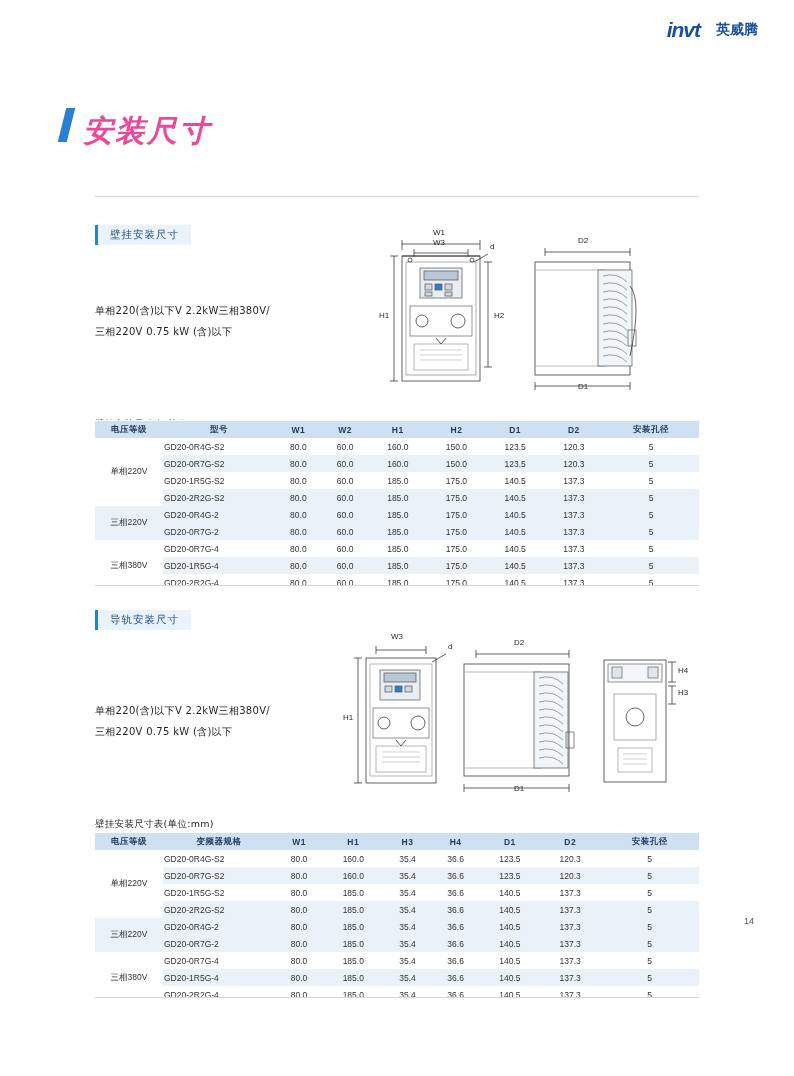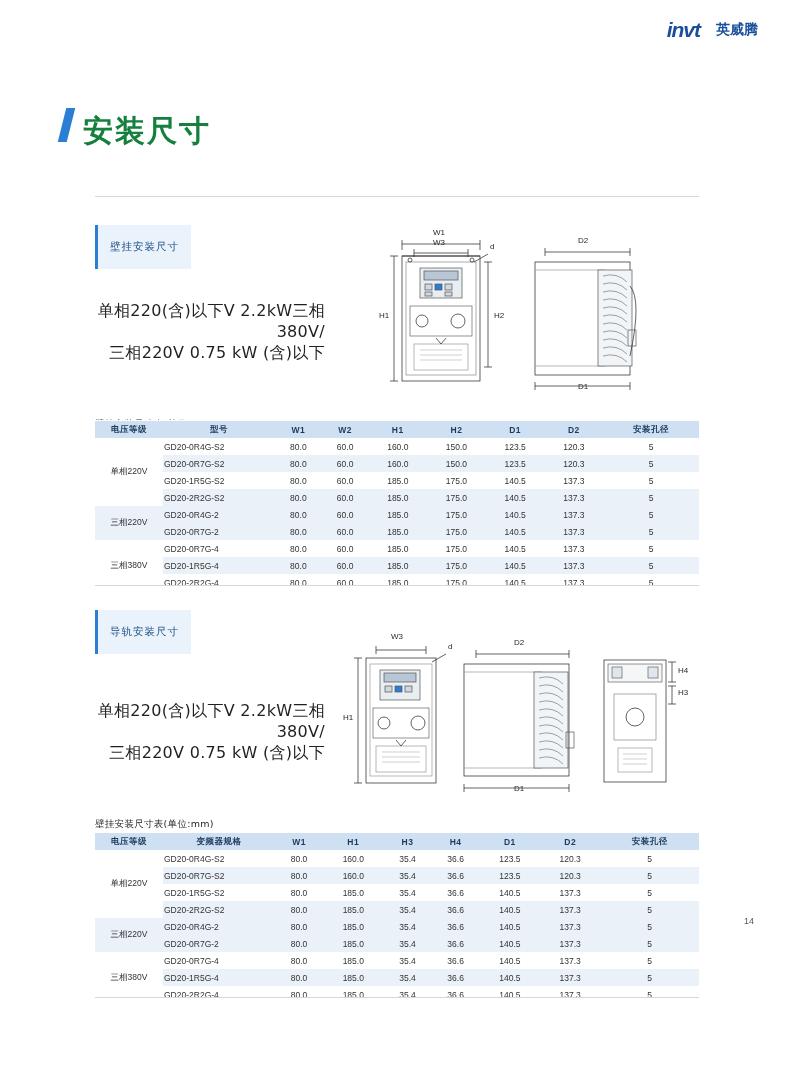--- a/index.html
+++ b/index.html
@@ -25,39 +25,39 @@
     margin-left:16px; letter-spacing:0px;
   }
 
   
   .heading { position:absolute; left:62px; top:108px; display:flex; align-items:flex-end; }
   .heading-bar {
     width:9px; height:34px; background:#2a7fd4;
     transform:skewX(-14deg); margin-right:12px; margin-bottom:4px;
   }
   .heading-text {
-    font-size:30px; font-weight:bold; color:#15803d;
-    letter-spacing:2px; line-height:1;
+    font-size:30px; font-weight:bold; color:#ec4899;
+    letter-spacing:2px; line-height:1;font-style:italic;
   }
 
   .rule {
     position:absolute; left:95px; top:196px; width:604px;
     border-top:1px solid #cfd8e3;
   }
 
   
   .tag {
-    position:absolute; height:20px; padding:12px 12px;
+    position:absolute; height:20px; padding:0 12px;
     background:#eaf3fb; border-left:3px solid #2a7fd4;
     display:flex; align-items:center;
     font-size:10.5px; color:#1b4d86; letter-spacing:1px;
   }
 
   
-  .desc { position:absolute; font-size:16px; color:#231f20; line-height:21px; letter-spacing:0.3px;text-align:right; }
+  .desc { position:absolute; font-size:10px; color:#231f20; line-height:21px; letter-spacing:0.3px; }
 
   
   .tbl-caption { position:absolute; font-size:9.5px; color:#231f20; letter-spacing:0.3px; }
 
   
   table.dim {
     position:absolute;
     border-collapse:collapse;
     font-size:9px;
     font-family:Liberation Sans, sans-serif;

